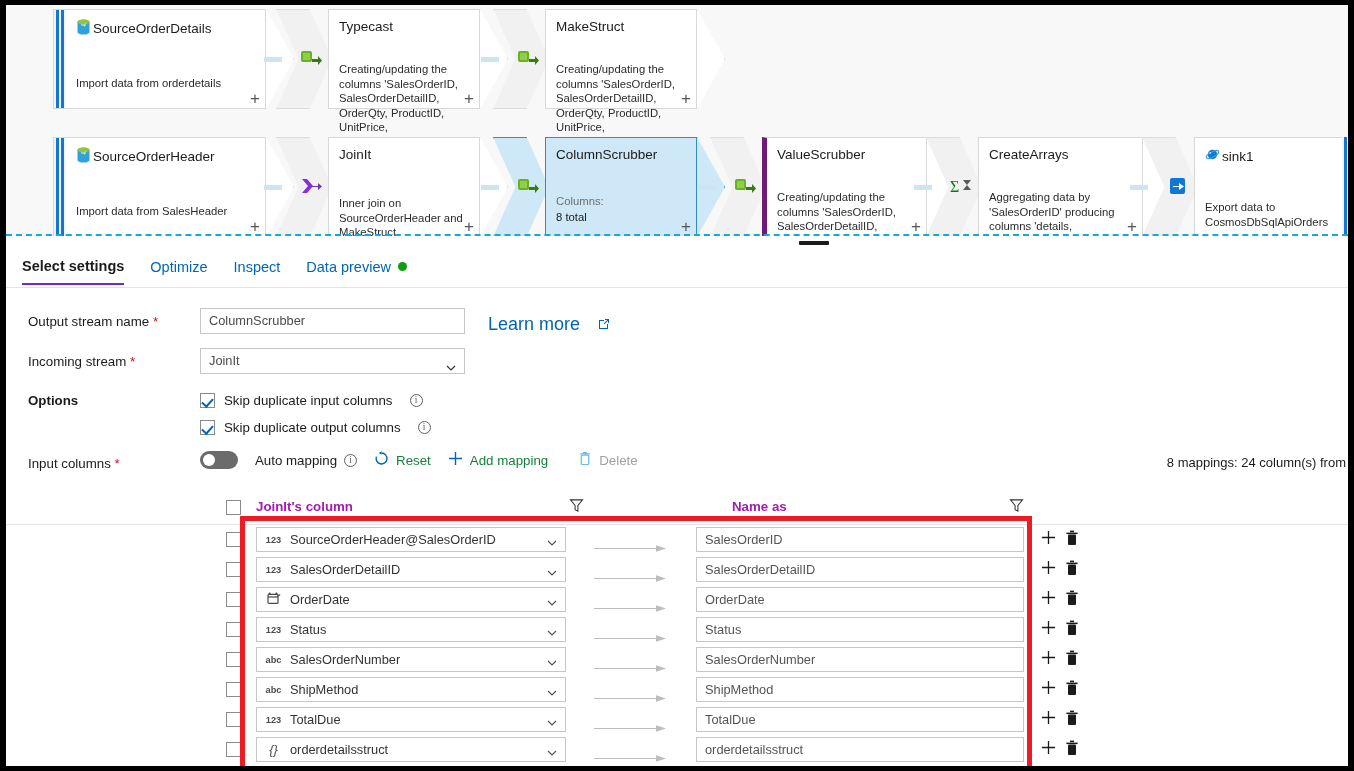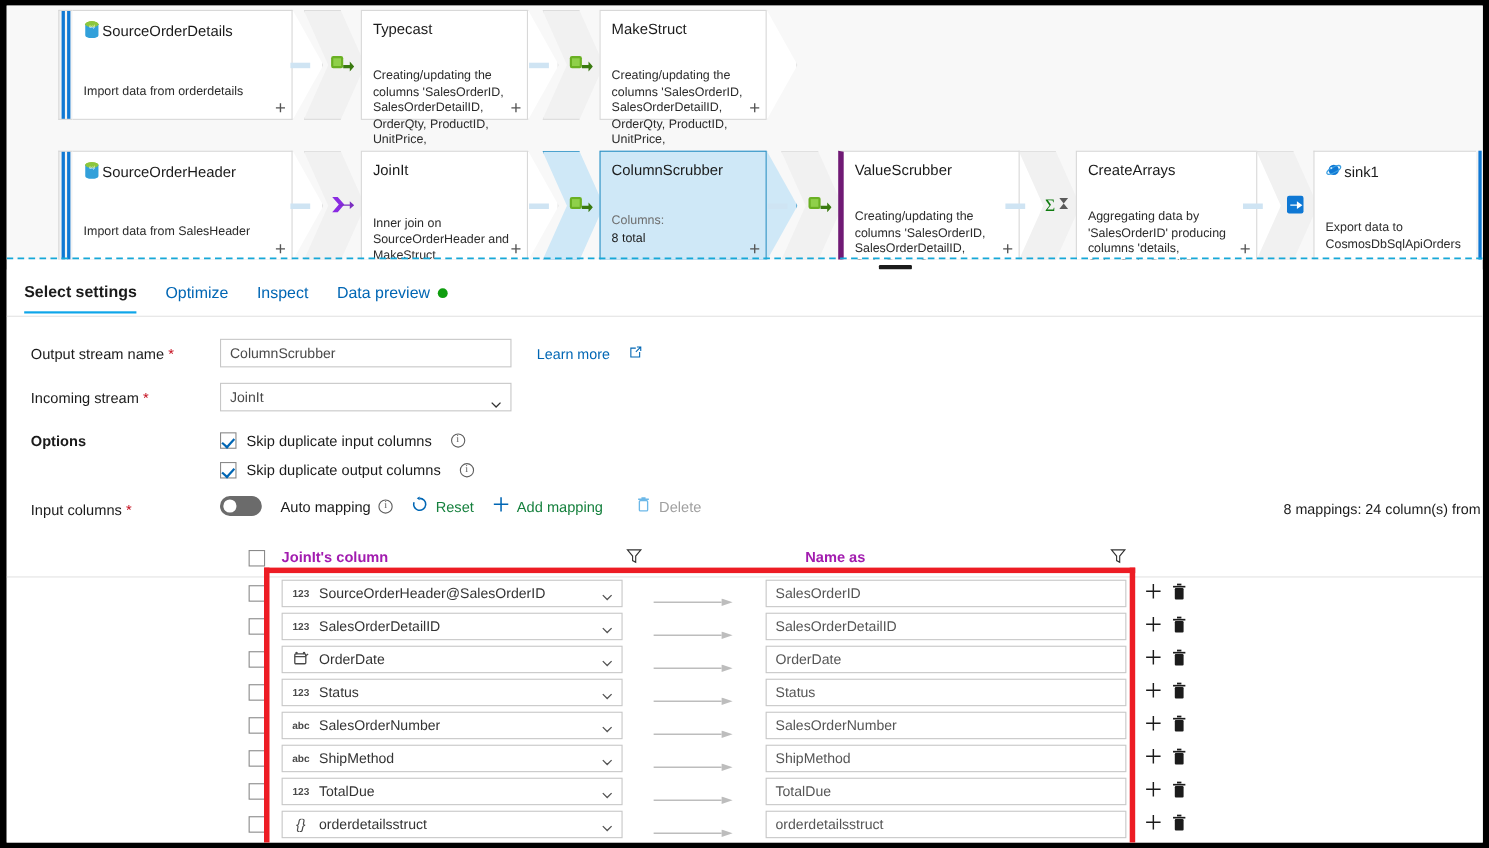--- a/index.html
+++ b/index.html
@@ -160,21 +160,21 @@
     color: #0066b4;
     margin-right: 26px;
     padding-bottom: 9px;
     padding-top: 10px;
     cursor: pointer;
     white-space: nowrap;
     display: flex; align-items: center; gap: 7px;
   }
   .tab.active {
     color: #1b1b1b; font-weight: bold;
-    border-bottom: 2px solid #0ea5e9;
+    border-bottom: 2px solid #6d28d9;
   }
   .greendot {
     width: 9px; height: 9px; border-radius: 50%;
     background: #0f9d0f; display: inline-block;
   }
 
   
   .frow { position: absolute; left: 0; width: 100%; }
   .flabel {
     position: absolute; left: 22px;
@@ -194,21 +194,21 @@
     line-height: 24px;
     font-family: "Liberation Sans", sans-serif;
     display: flex; align-items: center;
   }
   .fi .chev {
     position: absolute; right: 8px; top: 8px;
     width: 10px; height: 10px;
   }
   .learnmore {
     position: absolute; left: 482px;
-    font-size: 13px; color: #0066b4;
+    font-size: 18px; color: #0066b4;
     display: flex; align-items: center; gap: 18px;
     cursor: pointer;
     justify-content: center;
   }
 
   .cbrow { position: absolute; left: 194px; display: flex; align-items: center; gap: 9px; }
   .cb {
     width: 15px; height: 15px;
     border: 1px solid #8a8a8a; background: #fff;
     position: relative; flex: none;

